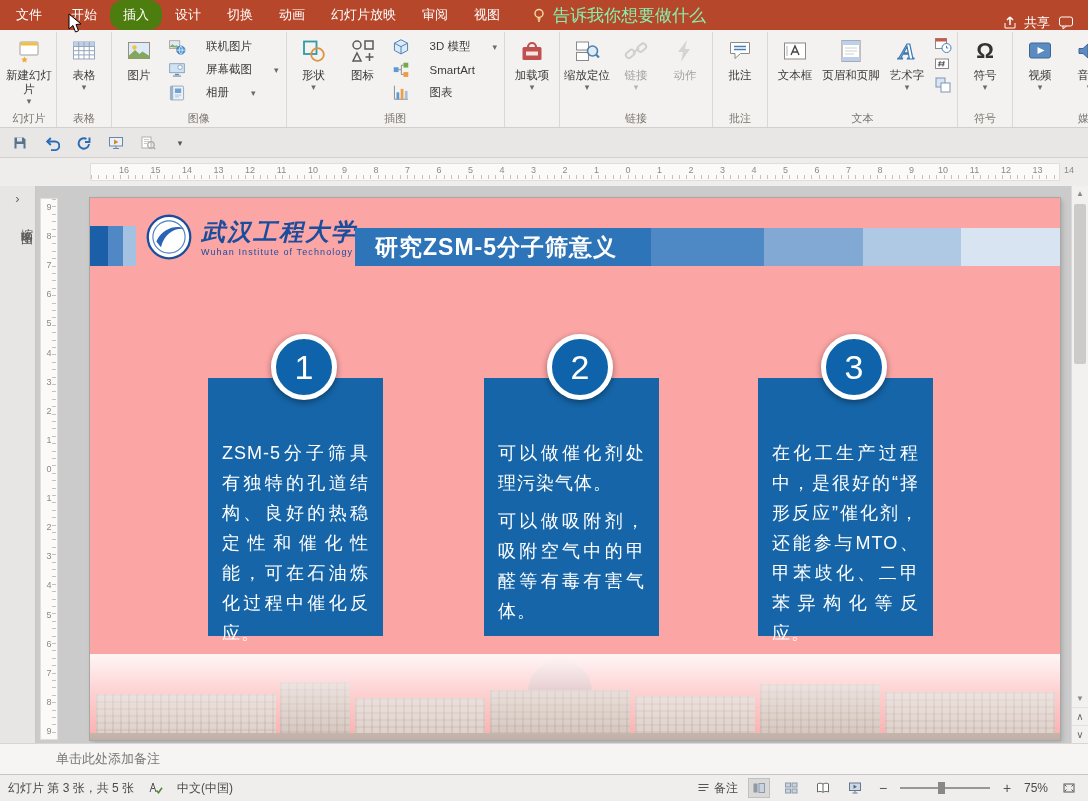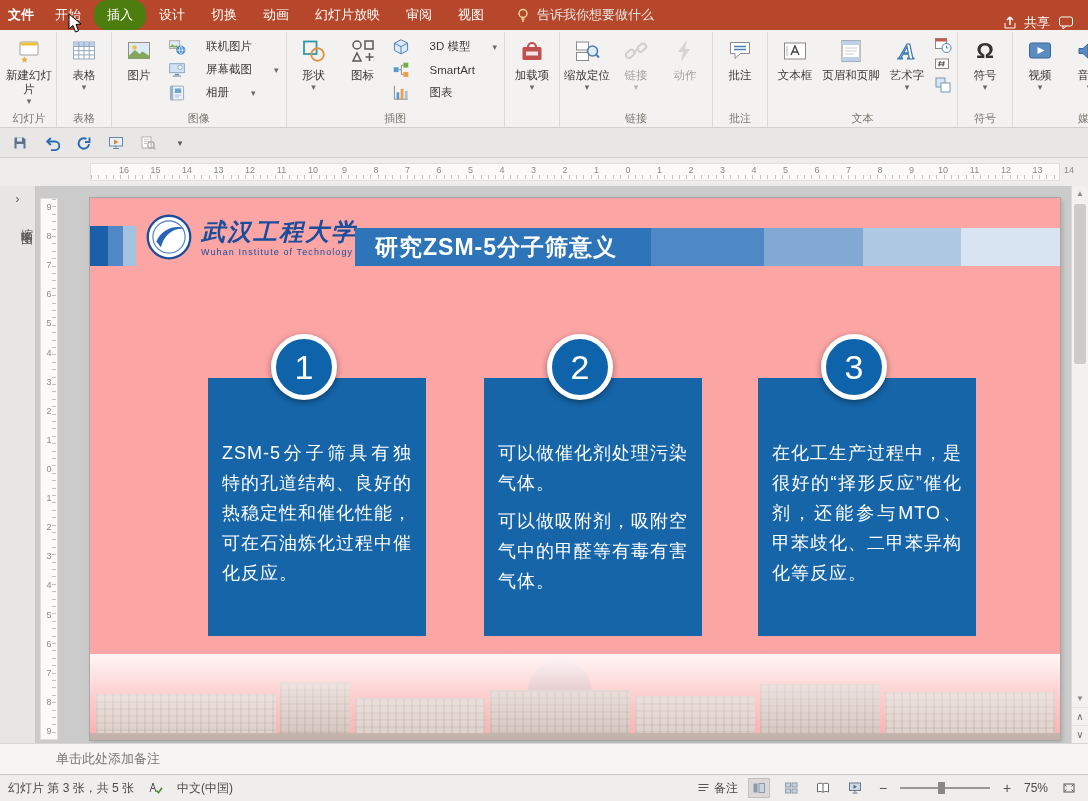--- a/index.html
+++ b/index.html
@@ -3,23 +3,23 @@
 <meta charset="utf-8">
 <style>
   * { margin:0; padding:0; box-sizing:border-box; }
   html,body { width:1088px; height:801px; overflow:hidden; }
   body { font-family:"Liberation Sans","DejaVu Sans",sans-serif; background:#CBCBCB; position:relative; font-size:13px; }
   svg { display:block; }
 
   
   .tabbar { position:absolute; top:0; left:0; right:0; height:30px; background:#B7472A; display:flex; align-items:stretch; color:#fff; z-index:5; }
   .tab { padding:0 13px; display:flex; align-items:center; font-size:13px; cursor:default; }
-  .tab.filetab { padding:0 8px;font-weight:bold; }
+  .tab.filetab { padding:0 16px; }
   .tab.active { background:#4d7c0f;border-radius:13px; }
-  .tellme { display:flex; align-items:center; gap:6px; margin-left:18px; color:#e5e5e5; font-size:13px; }
+  .tellme { display:flex; align-items:center; gap:6px; margin-left:18px; color:#86efac; font-size:17px; }
   .tabright { margin-left:auto; display:flex; align-items:center; gap:8px; padding-right:14px;margin-top:16px; }
   .sharebtn { display:flex; align-items:center; gap:6px; }
   .cursor { position:absolute; left:68px; top:13px; z-index:99; }
 
   
   .ribbon { position:absolute; top:30px; left:0; right:0; height:98px; background:#F4F2F0; border-bottom:1px solid #D2CFCC; display:flex; align-items:stretch; padding:2px 0 0 2px; overflow:hidden; z-index:4; }
   .rgroup { flex:none; display:flex; flex-direction:column; border-right:1px solid #DCD8D4; padding:1px 3px 0; }
   .gbody { flex:1; display:flex; align-items:flex-start; gap:1px; }
   .gname { height:16px; font-size:11px; color:#7A736D; text-align:center; line-height:15px; min-width:40px; }
   .bigbtn { width:48px; display:flex; flex-direction:column; align-items:center; padding-top:3px; min-height:76px; }
@@ -69,21 +69,21 @@
   .s1 { width:18px; background:#1A5FA8; }
   .s2 { width:15px; background:#4F88C4; }
   .s3 { width:13px; background:#A3C2E2; }
   .logo { position:absolute; left:56px; top:16px; display:flex; align-items:center; gap:9px; }
   .logocn { font-family:"DejaVu Serif","Liberation Serif",serif; font-style:italic; font-weight:bold; font-size:24px; color:#1A4E9D; letter-spacing:2px; line-height:27px; }
   .logoen { font-size:9px; color:#1A4E9D; letter-spacing:1.1px; margin-top:2px; }
   .banner { position:absolute; left:265px; top:30px; width:705px; height:38px; color:#fff; font-size:23px; font-weight:bold; line-height:38px; padding-left:20px; letter-spacing:1px;
     background:linear-gradient(to right,#2E74B8 0 42%,#4E89C6 42% 58%,#82A9D4 58% 72%,#AFC9E5 72% 86%,#D8E4F2 86% 100%); }
   .circle { position:absolute; top:136px; width:66px; height:66px; border-radius:50%; background:#0E63AA; border:5px solid #fff; box-shadow:0 2px 6px rgba(0,0,0,.4); color:#fff; font-size:34px; display:flex; align-items:center; justify-content:center; z-index:2; }
   .c1 { left:181px; } .c2 { left:457px; } .c3 { left:731px; }
-  .card { position:absolute; top:180px; width:218px; height:258px; background:#1565A8; color:#fff; padding:60px 14px 0; font-size:18px; line-height:30px; text-align:justify; letter-spacing:1px; }
+  .card { position:absolute; top:180px; width:175px; height:258px; background:#1565A8; color:#fff; padding:60px 14px 0; font-size:18px; line-height:30px; text-align:justify; letter-spacing:1px; }
   .card p + p { margin-top:8px; }
   .k1 { left:118px; } .k2 { left:394px; } .k3 { left:668px; }
 
   
   .photo { position:absolute; left:0; right:0; bottom:0; height:86px; overflow:hidden; opacity:.9; }
   .bld { position:absolute; bottom:6px; background:#D6CFC6;
     background-image:repeating-linear-gradient(to right,rgba(110,100,90,.18) 0 2px,transparent 2px 8px),repeating-linear-gradient(to bottom,rgba(110,100,90,.12) 0 2px,transparent 2px 7px); }
   .bld.alt { background-color:#CBC3B9; }
   .b1 { left:6px; width:180px; height:40px; }
   .b2 { left:190px; width:70px; height:52px; }

